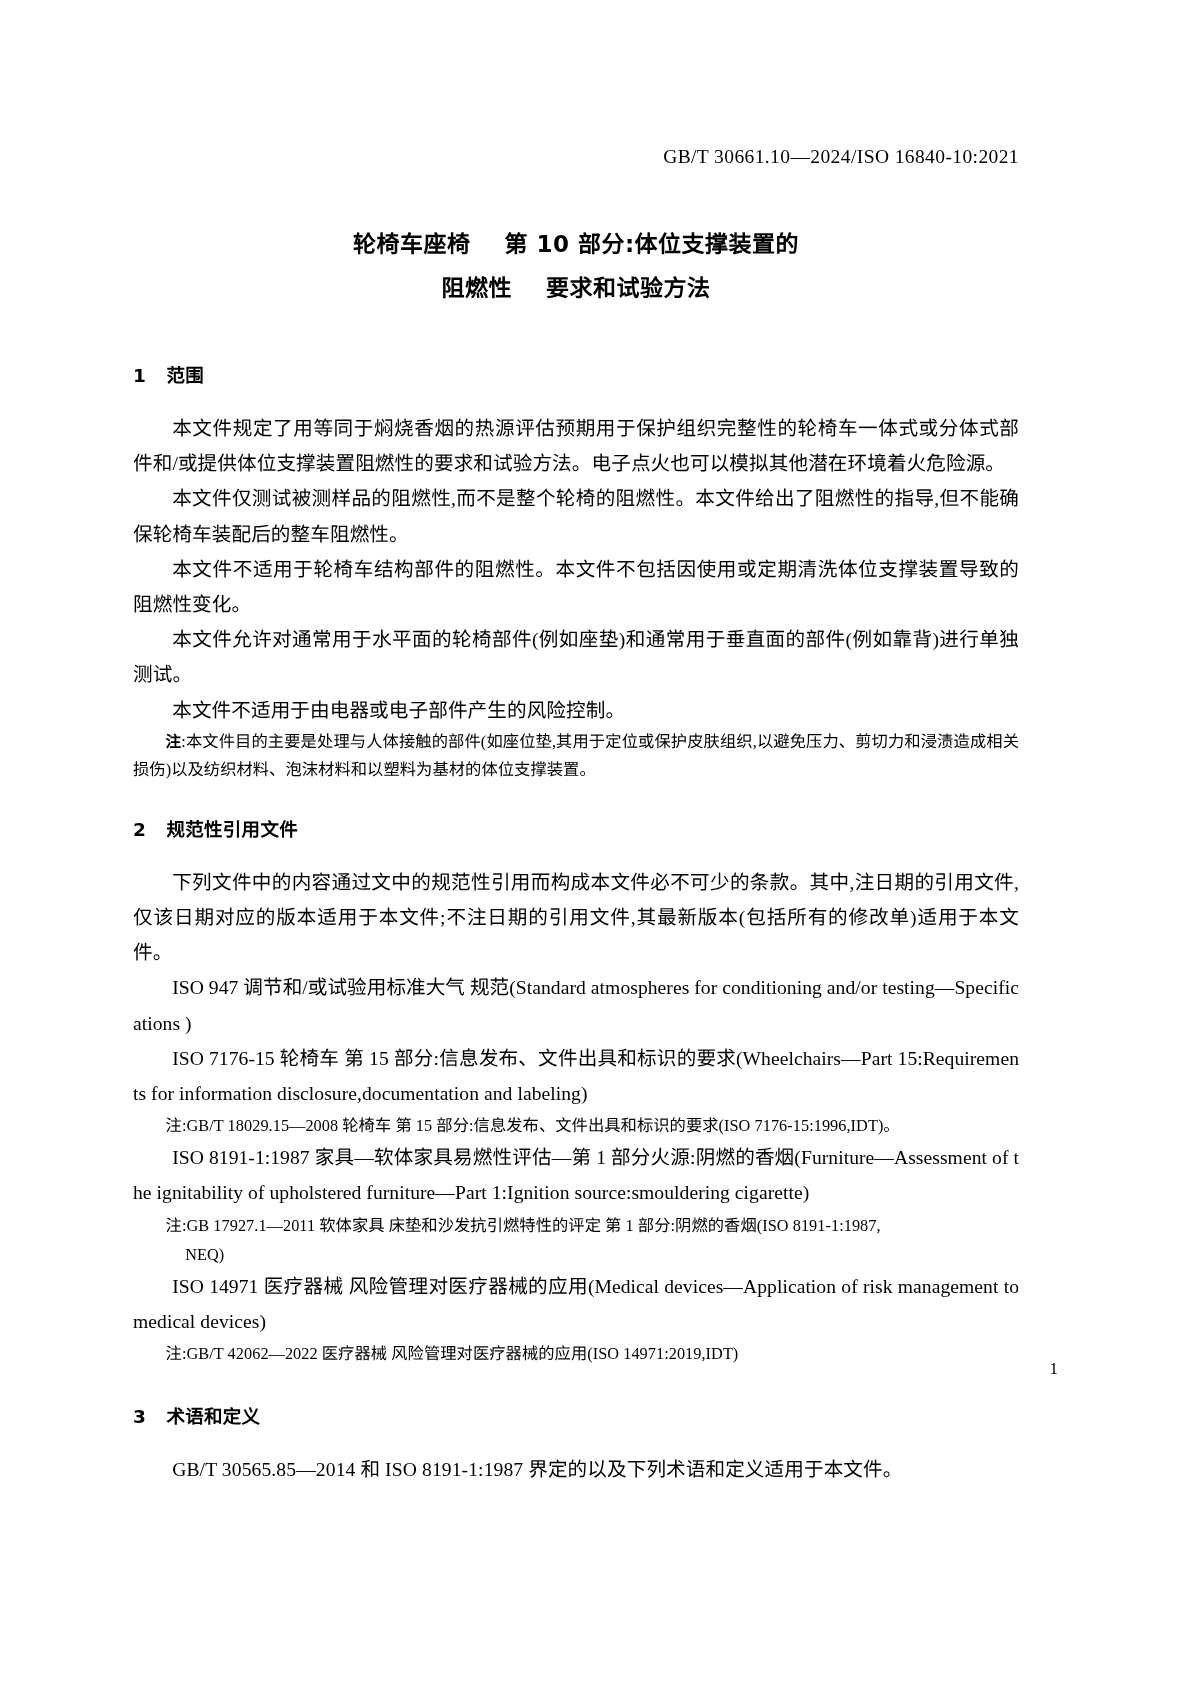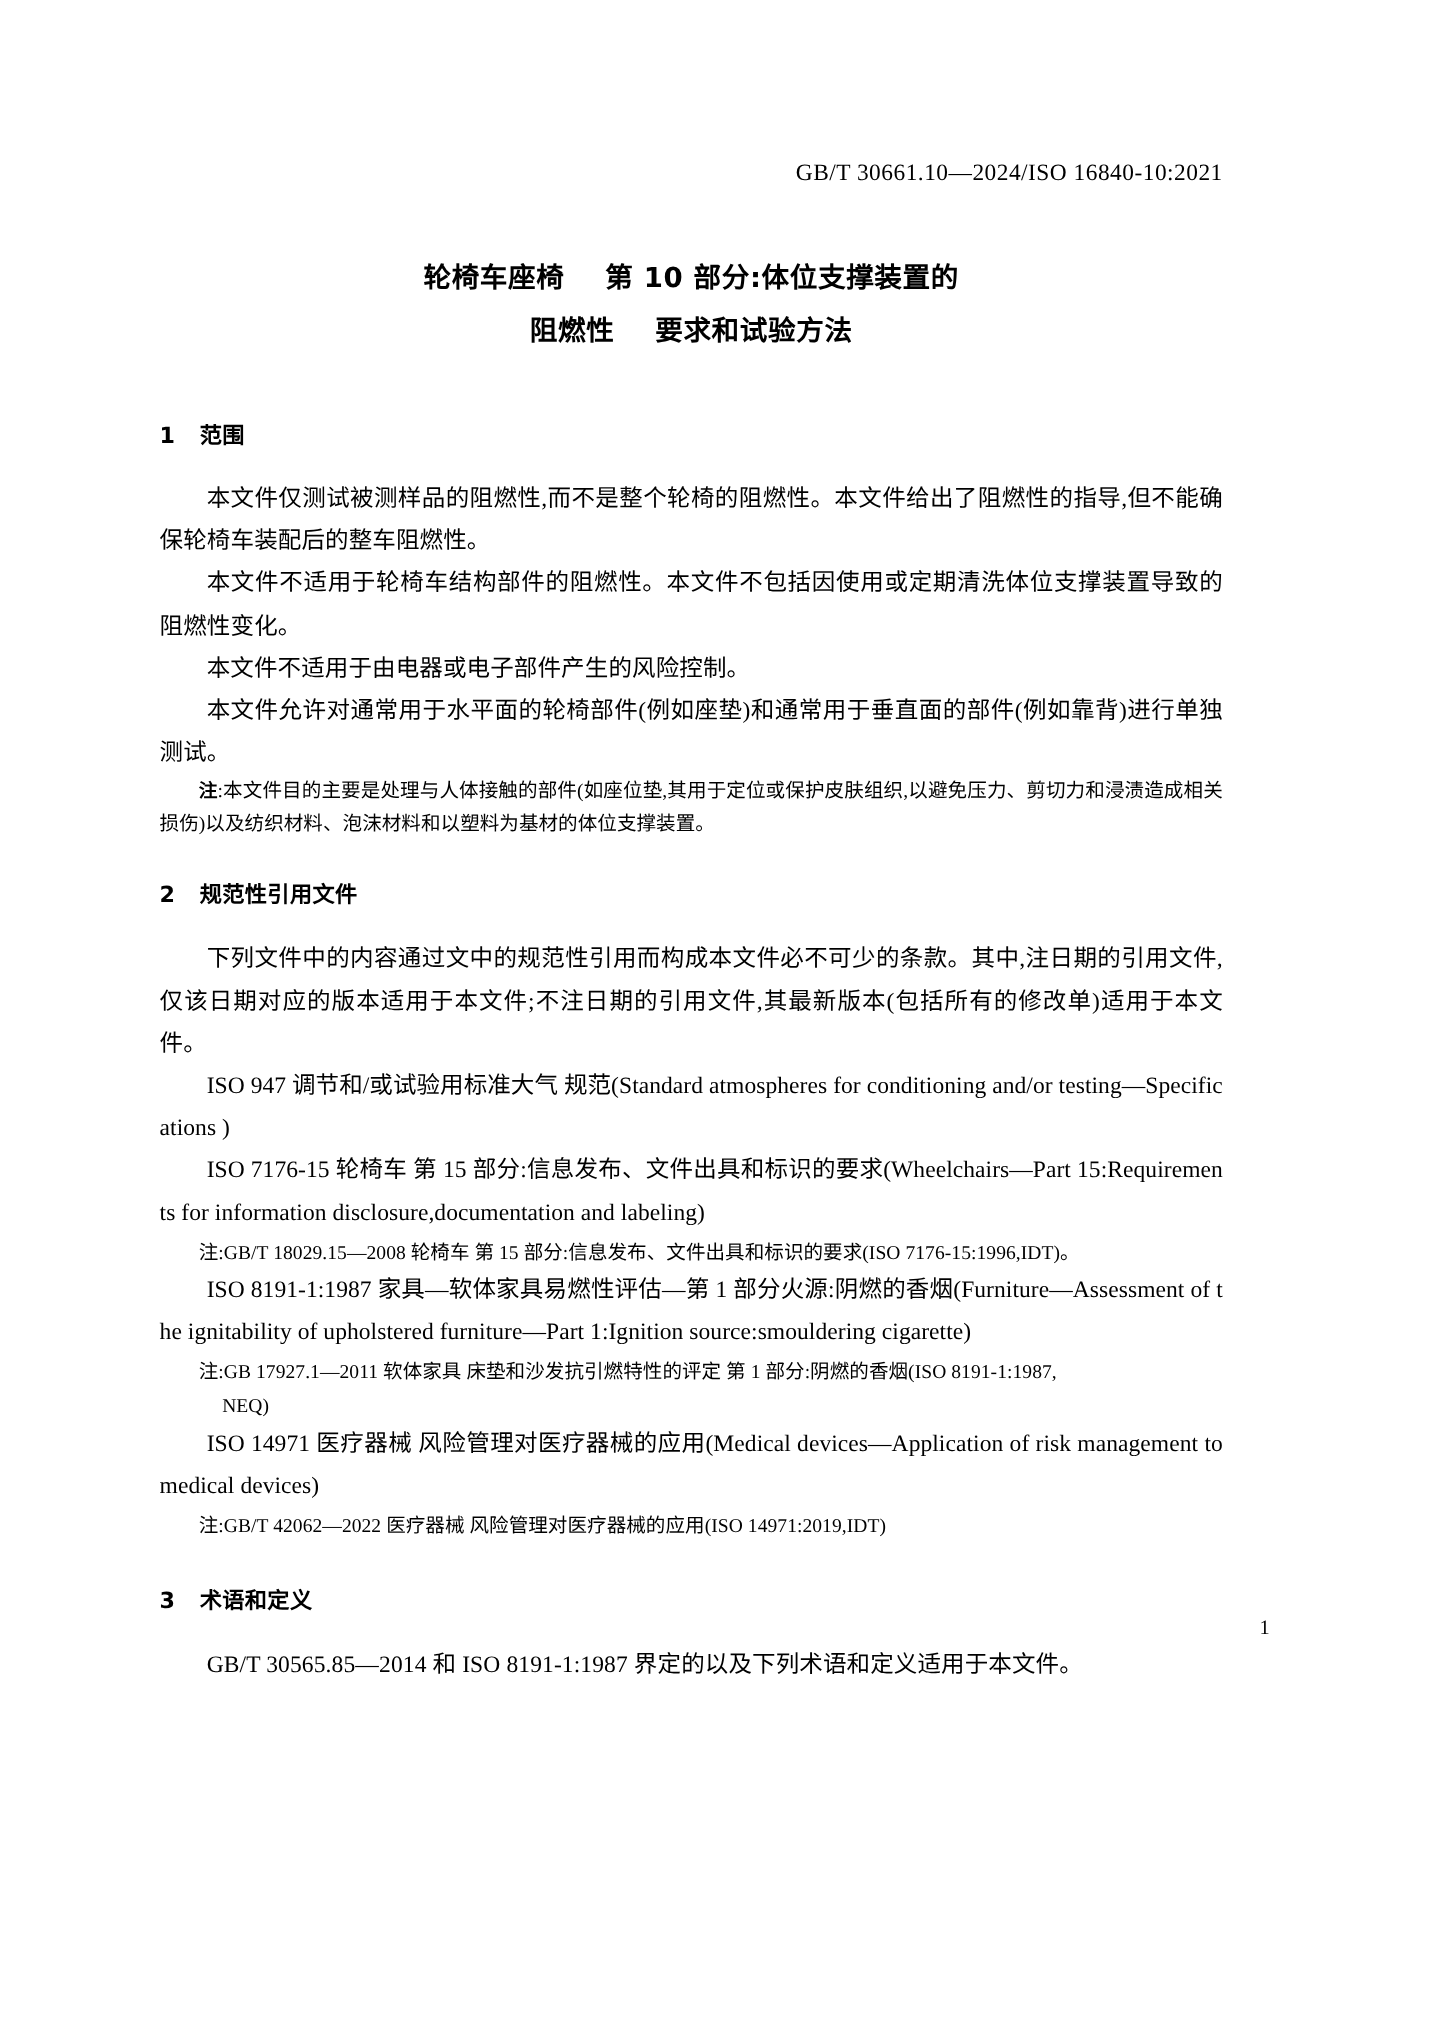--- a/index.html
+++ b/index.html
@@ -9,21 +9,21 @@
     background: #ffffff;
   }
   body {
     font-family: "Liberation Serif", "DejaVu Serif", serif;
     color: #000000;
   }
   .page {
     position: relative;
     width: 1191px;
     height: 1469px;
-    margin: 4px auto;
+    margin: 16px auto;
     background: #ffffff;
     box-sizing: border-box;
     overflow: hidden;
   }
   .content {
     position: absolute;
     left: 133px;
     top: 0;
     width: 886px;
   }
@@ -138,24 +138,25 @@
     <div class="running-header">GB/T 30661.10—2024/ISO 16840-10:2021</div>
 
     <div class="doc-title">
       <span class="line">轮椅车座椅    第 10 部分:体位支撑装置的</span>
       <span class="line">阻燃性    要求和试验方法</span>
     </div>
 
     <div class="clause-heading h-sec1">1   范围</div>
 
     <div class="body-block">
+      <p class="para">本文件规定了用等同于焖烧香烟的热源评估预期用于保护组织完整性的轮椅车一体式或分体式部件和/或提供体位支撑装置阻燃性的要求和试验方法。电子点火也可以模拟其他潜在环境着火危险源。</p>
       <p class="para">本文件仅测试被测样品的阻燃性,而不是整个轮椅的阻燃性。本文件给出了阻燃性的指导,但不能确保轮椅车装配后的整车阻燃性。</p>
       <p class="para">本文件不适用于轮椅车结构部件的阻燃性。本文件不包括因使用或定期清洗体位支撑装置导致的阻燃性变化。</p>
+      <p class="para">本文件允许对通常用于水平面的轮椅部件(例如座垫)和通常用于垂直面的部件(例如靠背)进行单独测试。</p>
       <p class="para">本文件不适用于由电器或电子部件产生的风险控制。</p>
-      <p class="para">本文件允许对通常用于水平面的轮椅部件(例如座垫)和通常用于垂直面的部件(例如靠背)进行单独测试。</p>
       <p class="note"><span class="note-label">注</span><span>:本文件目的主要是处理与人体接触的部件(如座位垫,其用于定位或保护皮肤组织,以避免压力、剪切力和浸渍造成相关损伤)以及纺织材料、泡沫材料和以塑料为基材的体位支撑装置。</span></p>
     </div>
 
     <div class="clause-heading h-sec2">2   规范性引用文件</div>
 
     <div class="body-block">
       <p class="para">下列文件中的内容通过文中的规范性引用而构成本文件必不可少的条款。其中,注日期的引用文件,仅该日期对应的版本适用于本文件;不注日期的引用文件,其最新版本(包括所有的修改单)适用于本文件。</p>
 
       <p class="ref">ISO 947   调节和/或试验用标准大气   规范(Standard atmospheres for conditioning and/or testing—Specifications )</p>
       <p class="ref">ISO 7176-15   轮椅车   第 15 部分:信息发布、文件出具和标识的要求(Wheelchairs—Part 15:Requirements for information disclosure,documentation and labeling)</p>

